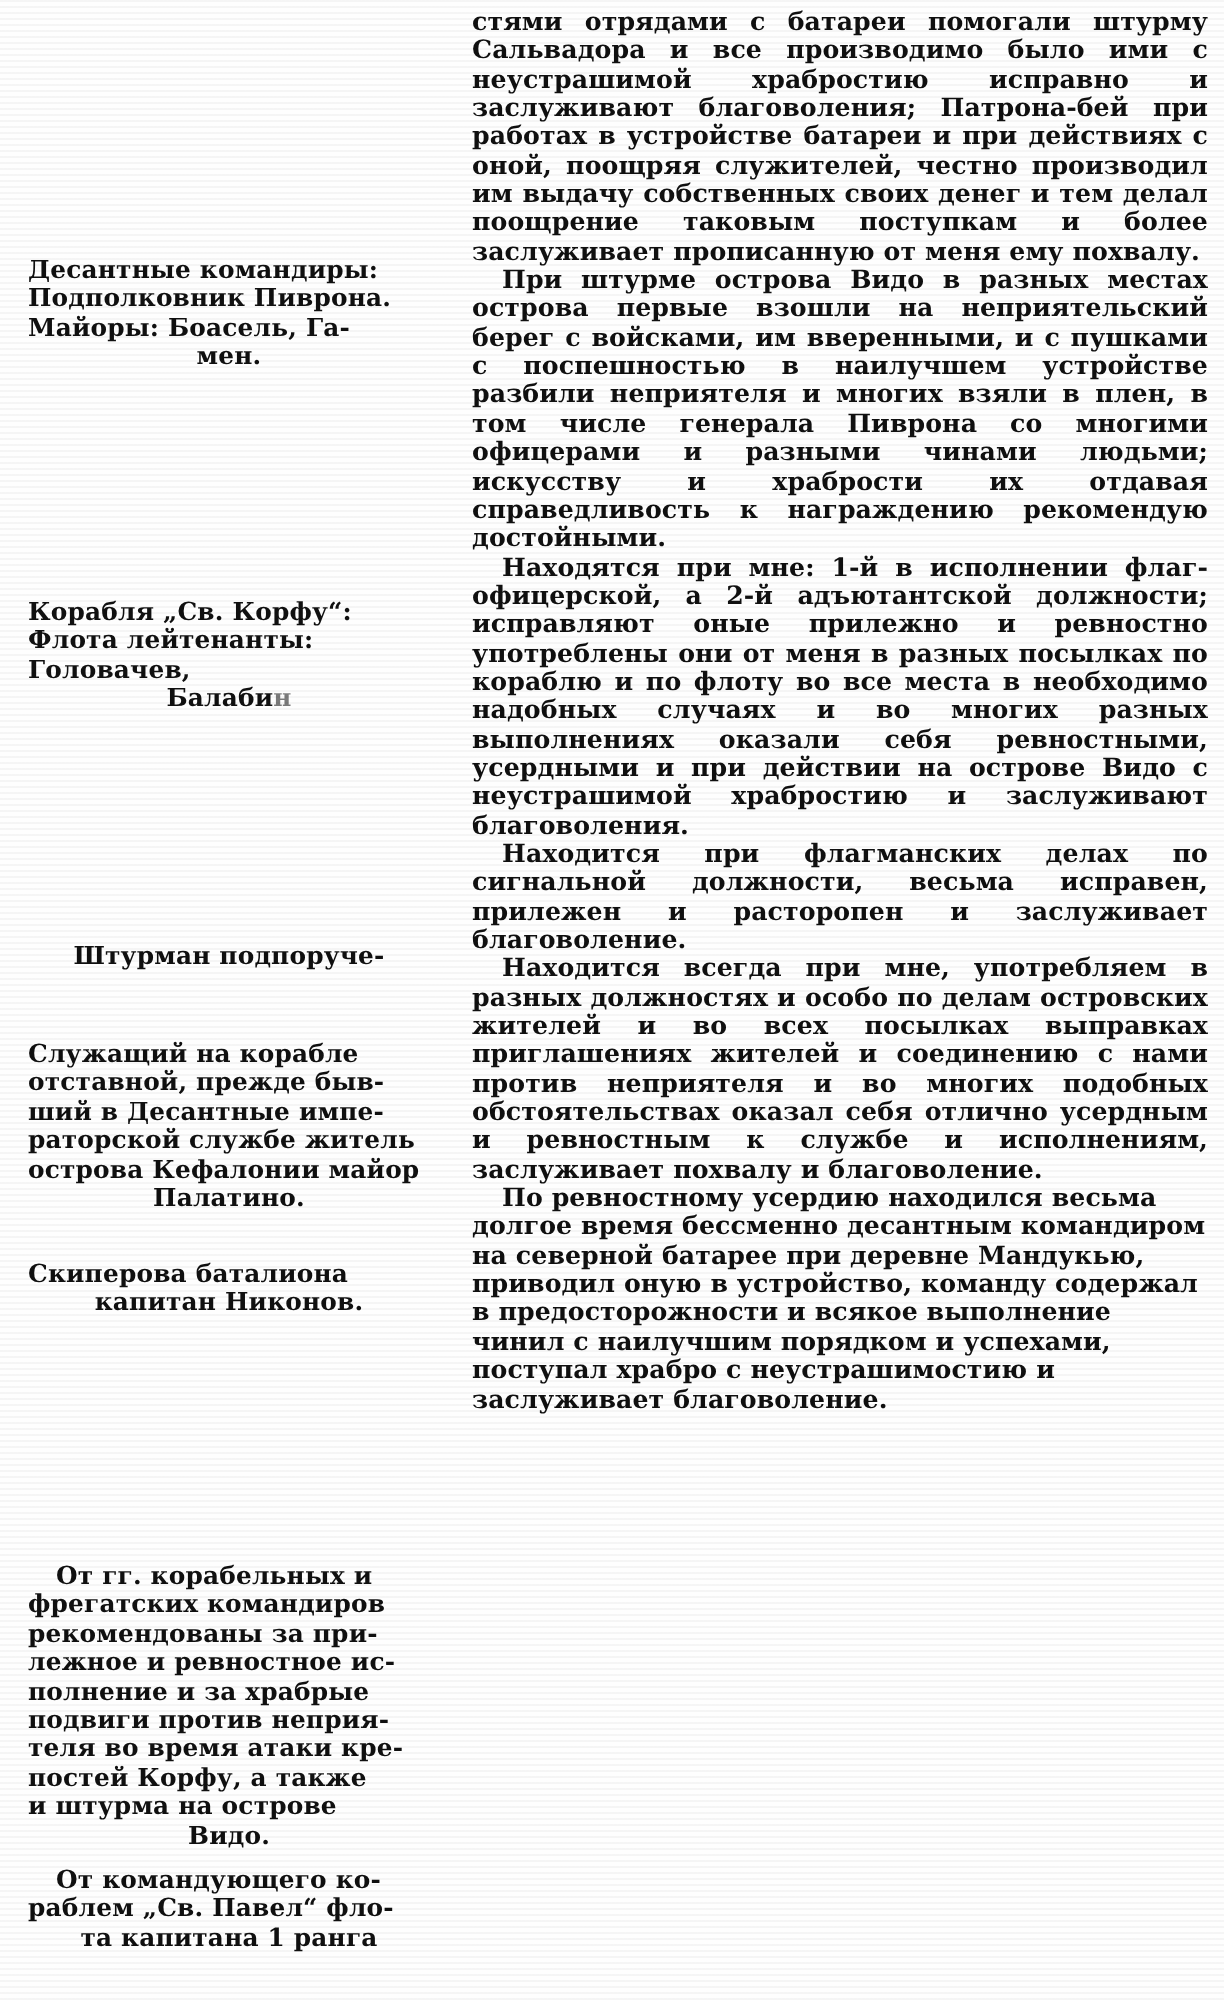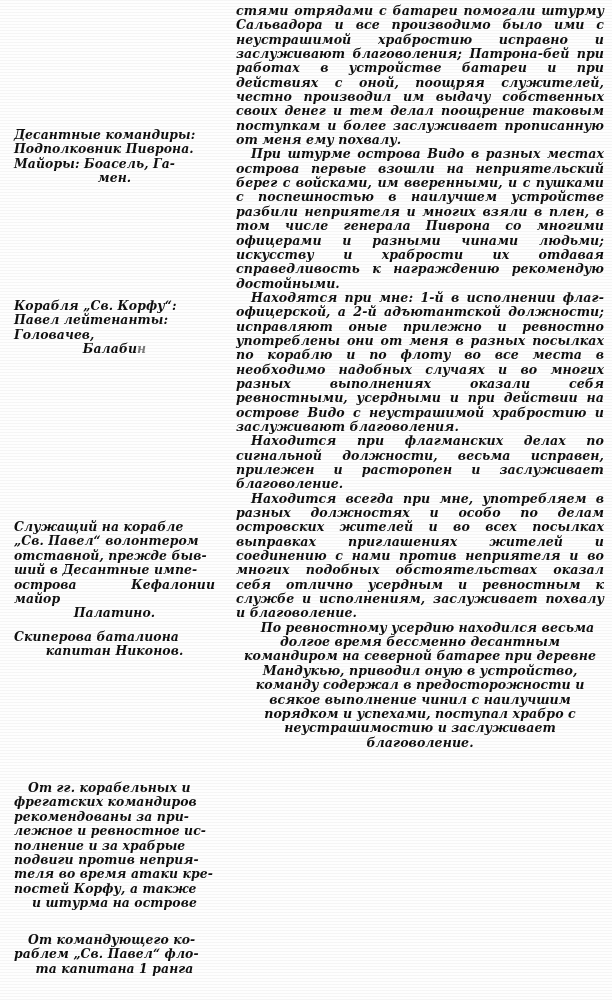--- a/index.html
+++ b/index.html
@@ -41,48 +41,46 @@
   .entry {
     position: absolute;
     left: 0;
     width: 201px;
     font-size: 12.4px;
     line-height: 14.4px;
     font-weight: 600;
     text-align: justify;
     text-justify: inter-word;
     letter-spacing: 0.1px;
-    font-style: italic;
   }
   .entry p { margin: 0; }
   .entry p:last-child { text-align: center; }
 
   
   .rc {
     position: absolute;
     left: 0;
     top: 4px;
     width: 368px;
     font-size: 12.6px;
     line-height: 14.35px;
     font-weight: 600;
     text-align: justify;
     text-justify: inter-word;
     letter-spacing: 0.05px;
-    font-style: italic;
   }
   .rc p {
     margin: 0;
     text-indent: 15px;
   }
   .rc p.cont {
     text-indent: 0;
   }
   .rc p:last-child {
-    text-align: center;
+    text-align: left;
   }
 
   
   .faded {
     opacity: 0.55;
   }
 
   
   .grain {
     position: absolute;
@@ -102,52 +100,54 @@
 
     <div class="entry" style="top:128px">
       <p>Десантные командиры:</p>
       <p>Подполковник Пиврона.</p>
       <p>Майоры: Боасель, Га-</p>
       <p>мен.</p>
     </div>
 
     <div class="entry" style="top:299px">
       <p>Корабля „Св. Корфу“:</p>
-      <p>Павел лейтенанты:</p>
+      <p>Флота лейтенанты:</p>
       <p>Головачев,</p>
       <p>Балаби<span class="faded">н</span></p>
     </div>
 
     <div class="entry" style="top:471px">
+      <p>Штурман подпоруче-</p>
     </div>
 
     <div class="entry" style="top:520px">
       <p>Служащий на корабле</p>
-      <p>„Св. Павел“ волонтером</p>
       <p>отставной, прежде быв-</p>
       <p>ший в Десантные импе-</p>
+      <p>раторской службе житель</p>
       <p>острова Кефалонии майор</p>
       <p>Палатино.</p>
     </div>
 
     <div class="entry" style="top:630px">
       <p>Скиперова баталиона</p>
       <p>капитан Никонов.</p>
     </div>
 
     <div class="entry" style="top:781px">
       <p class="indent">От гг. корабельных и</p>
       <p>фрегатских командиров</p>
       <p>рекомендованы за при-</p>
       <p>лежное и ревностное ис-</p>
       <p>полнение и за храбрые</p>
       <p>подвиги против неприя-</p>
       <p>теля во время атаки кре-</p>
       <p>постей Корфу, а также</p>
       <p>и штурма на острове</p>
+      <p>Видо.</p>
     </div>
 
     <div class="entry" style="top:933px">
       <p class="indent">От командующего ко-</p>
       <p>раблем „Св. Павел“ фло-</p>
       <p>та капитана 1 ранга</p>
     </div>
 
   </div>
 

